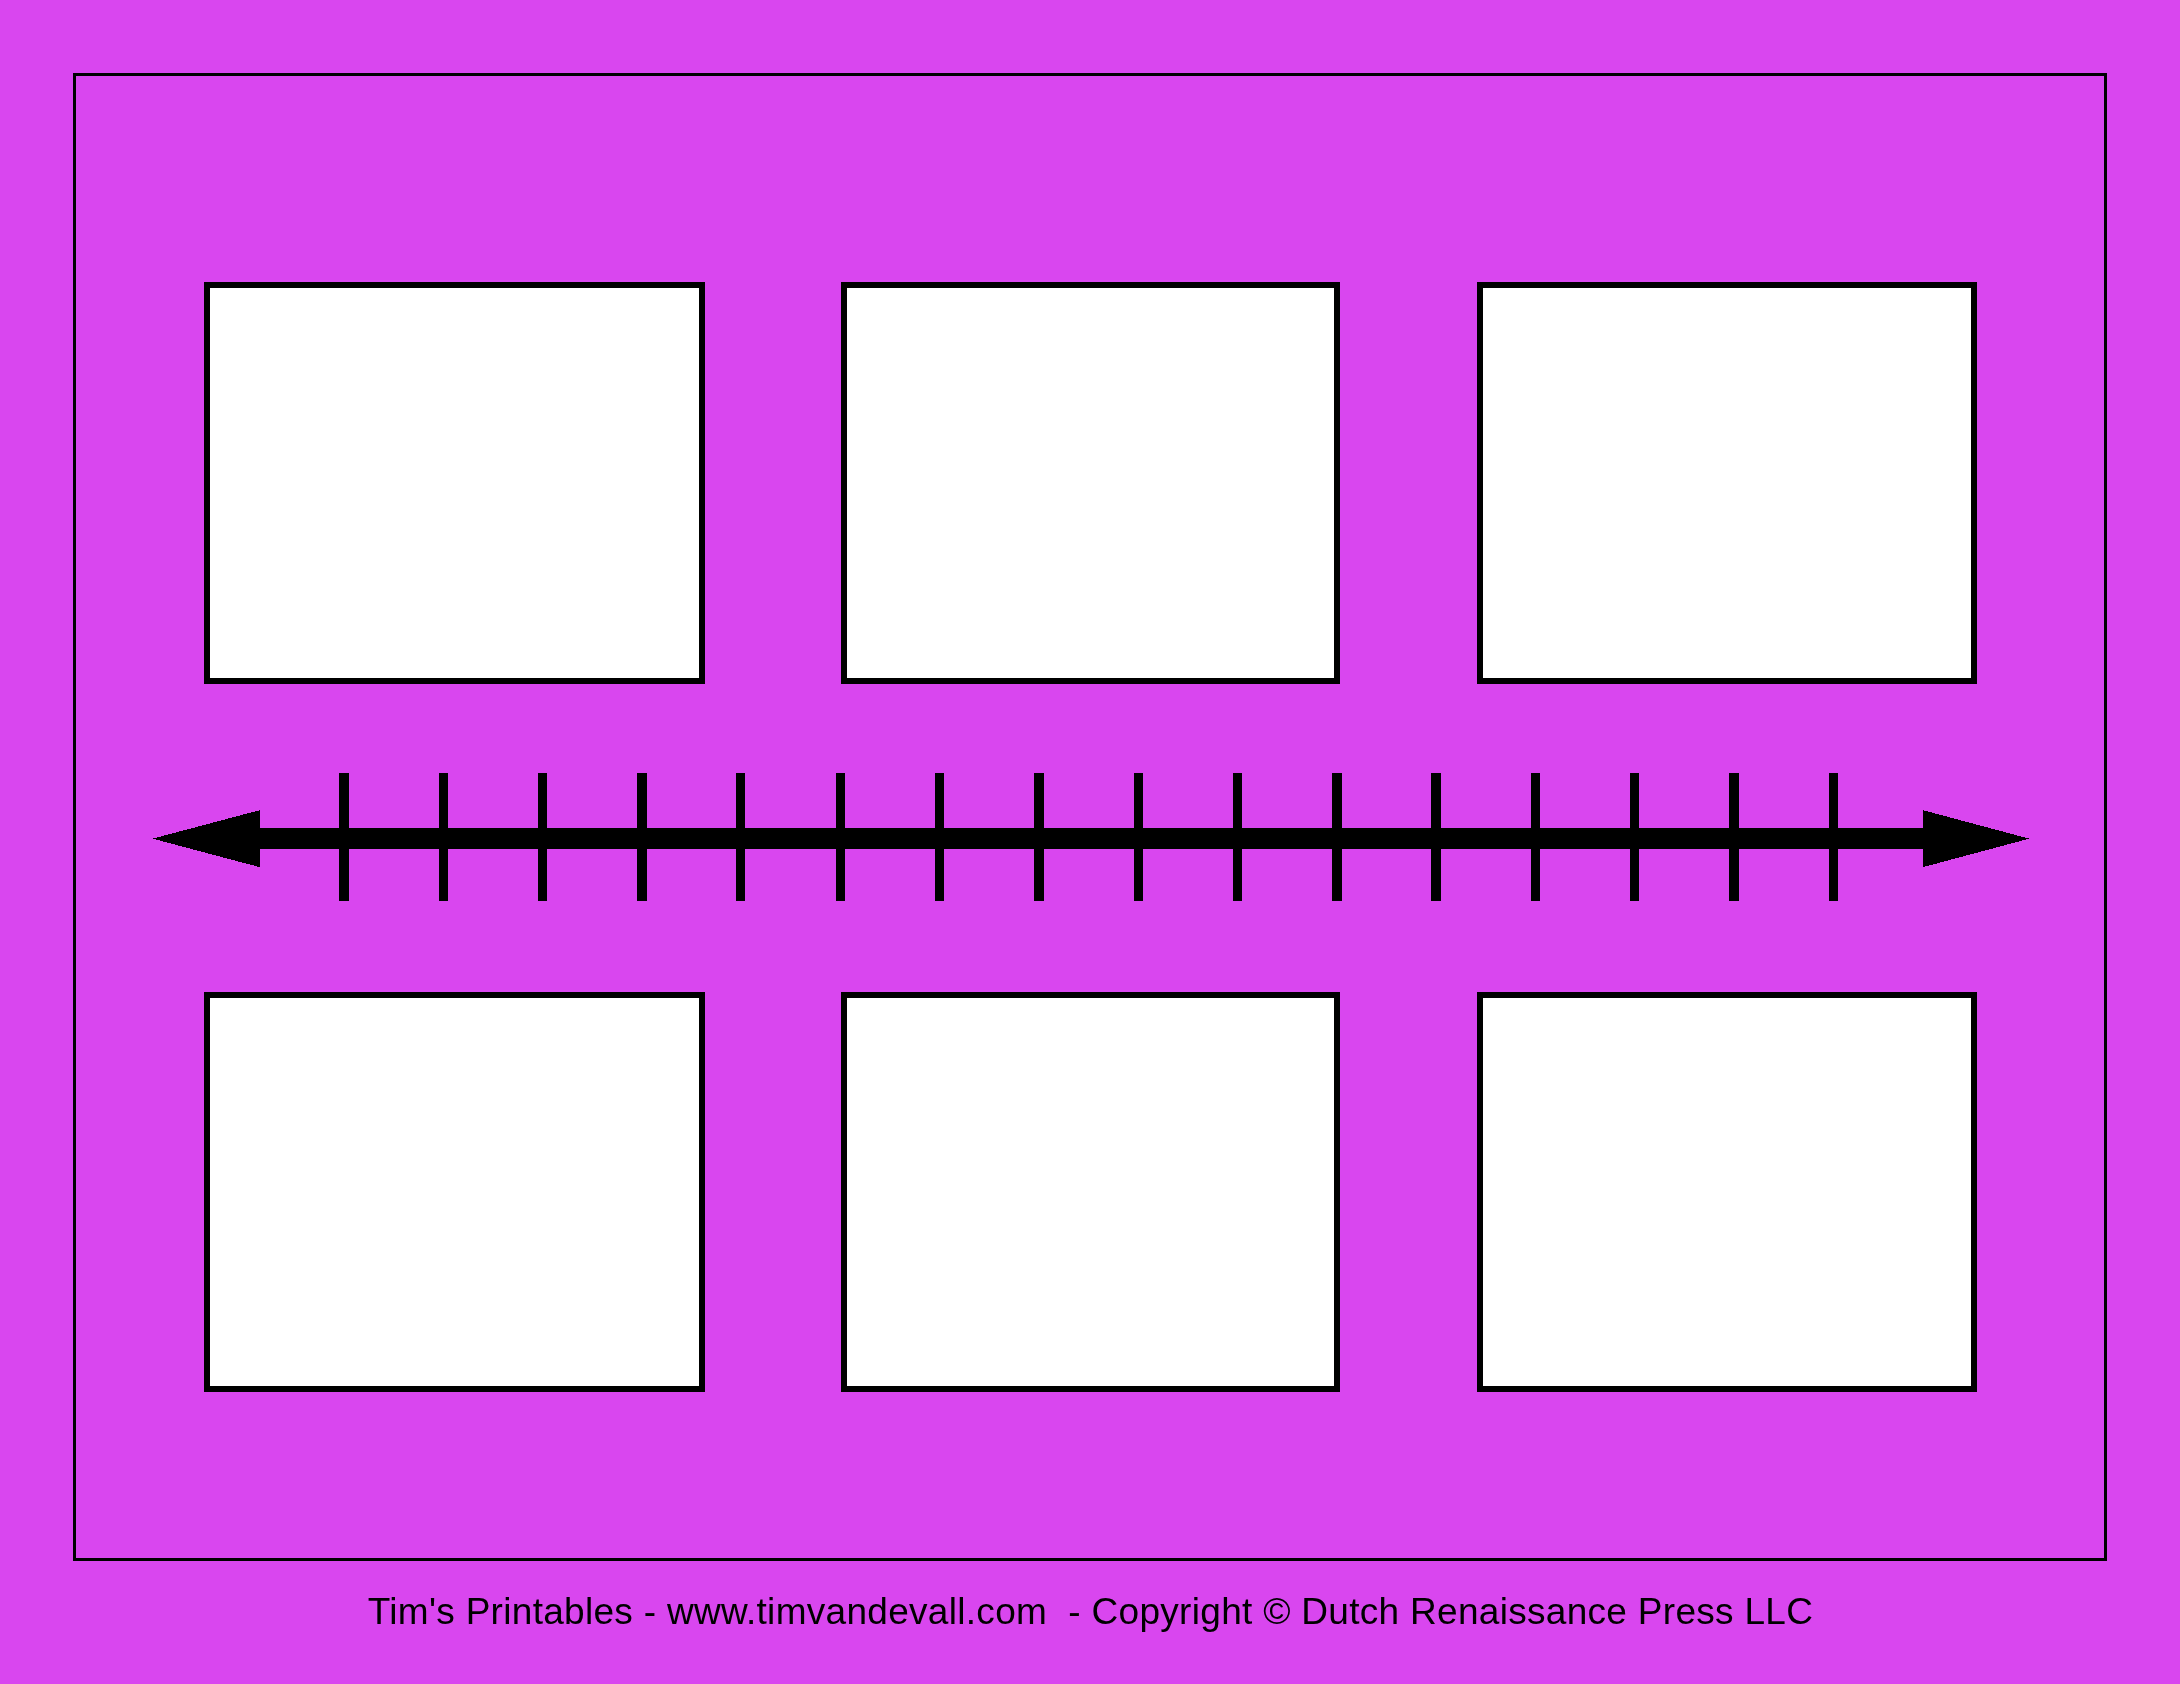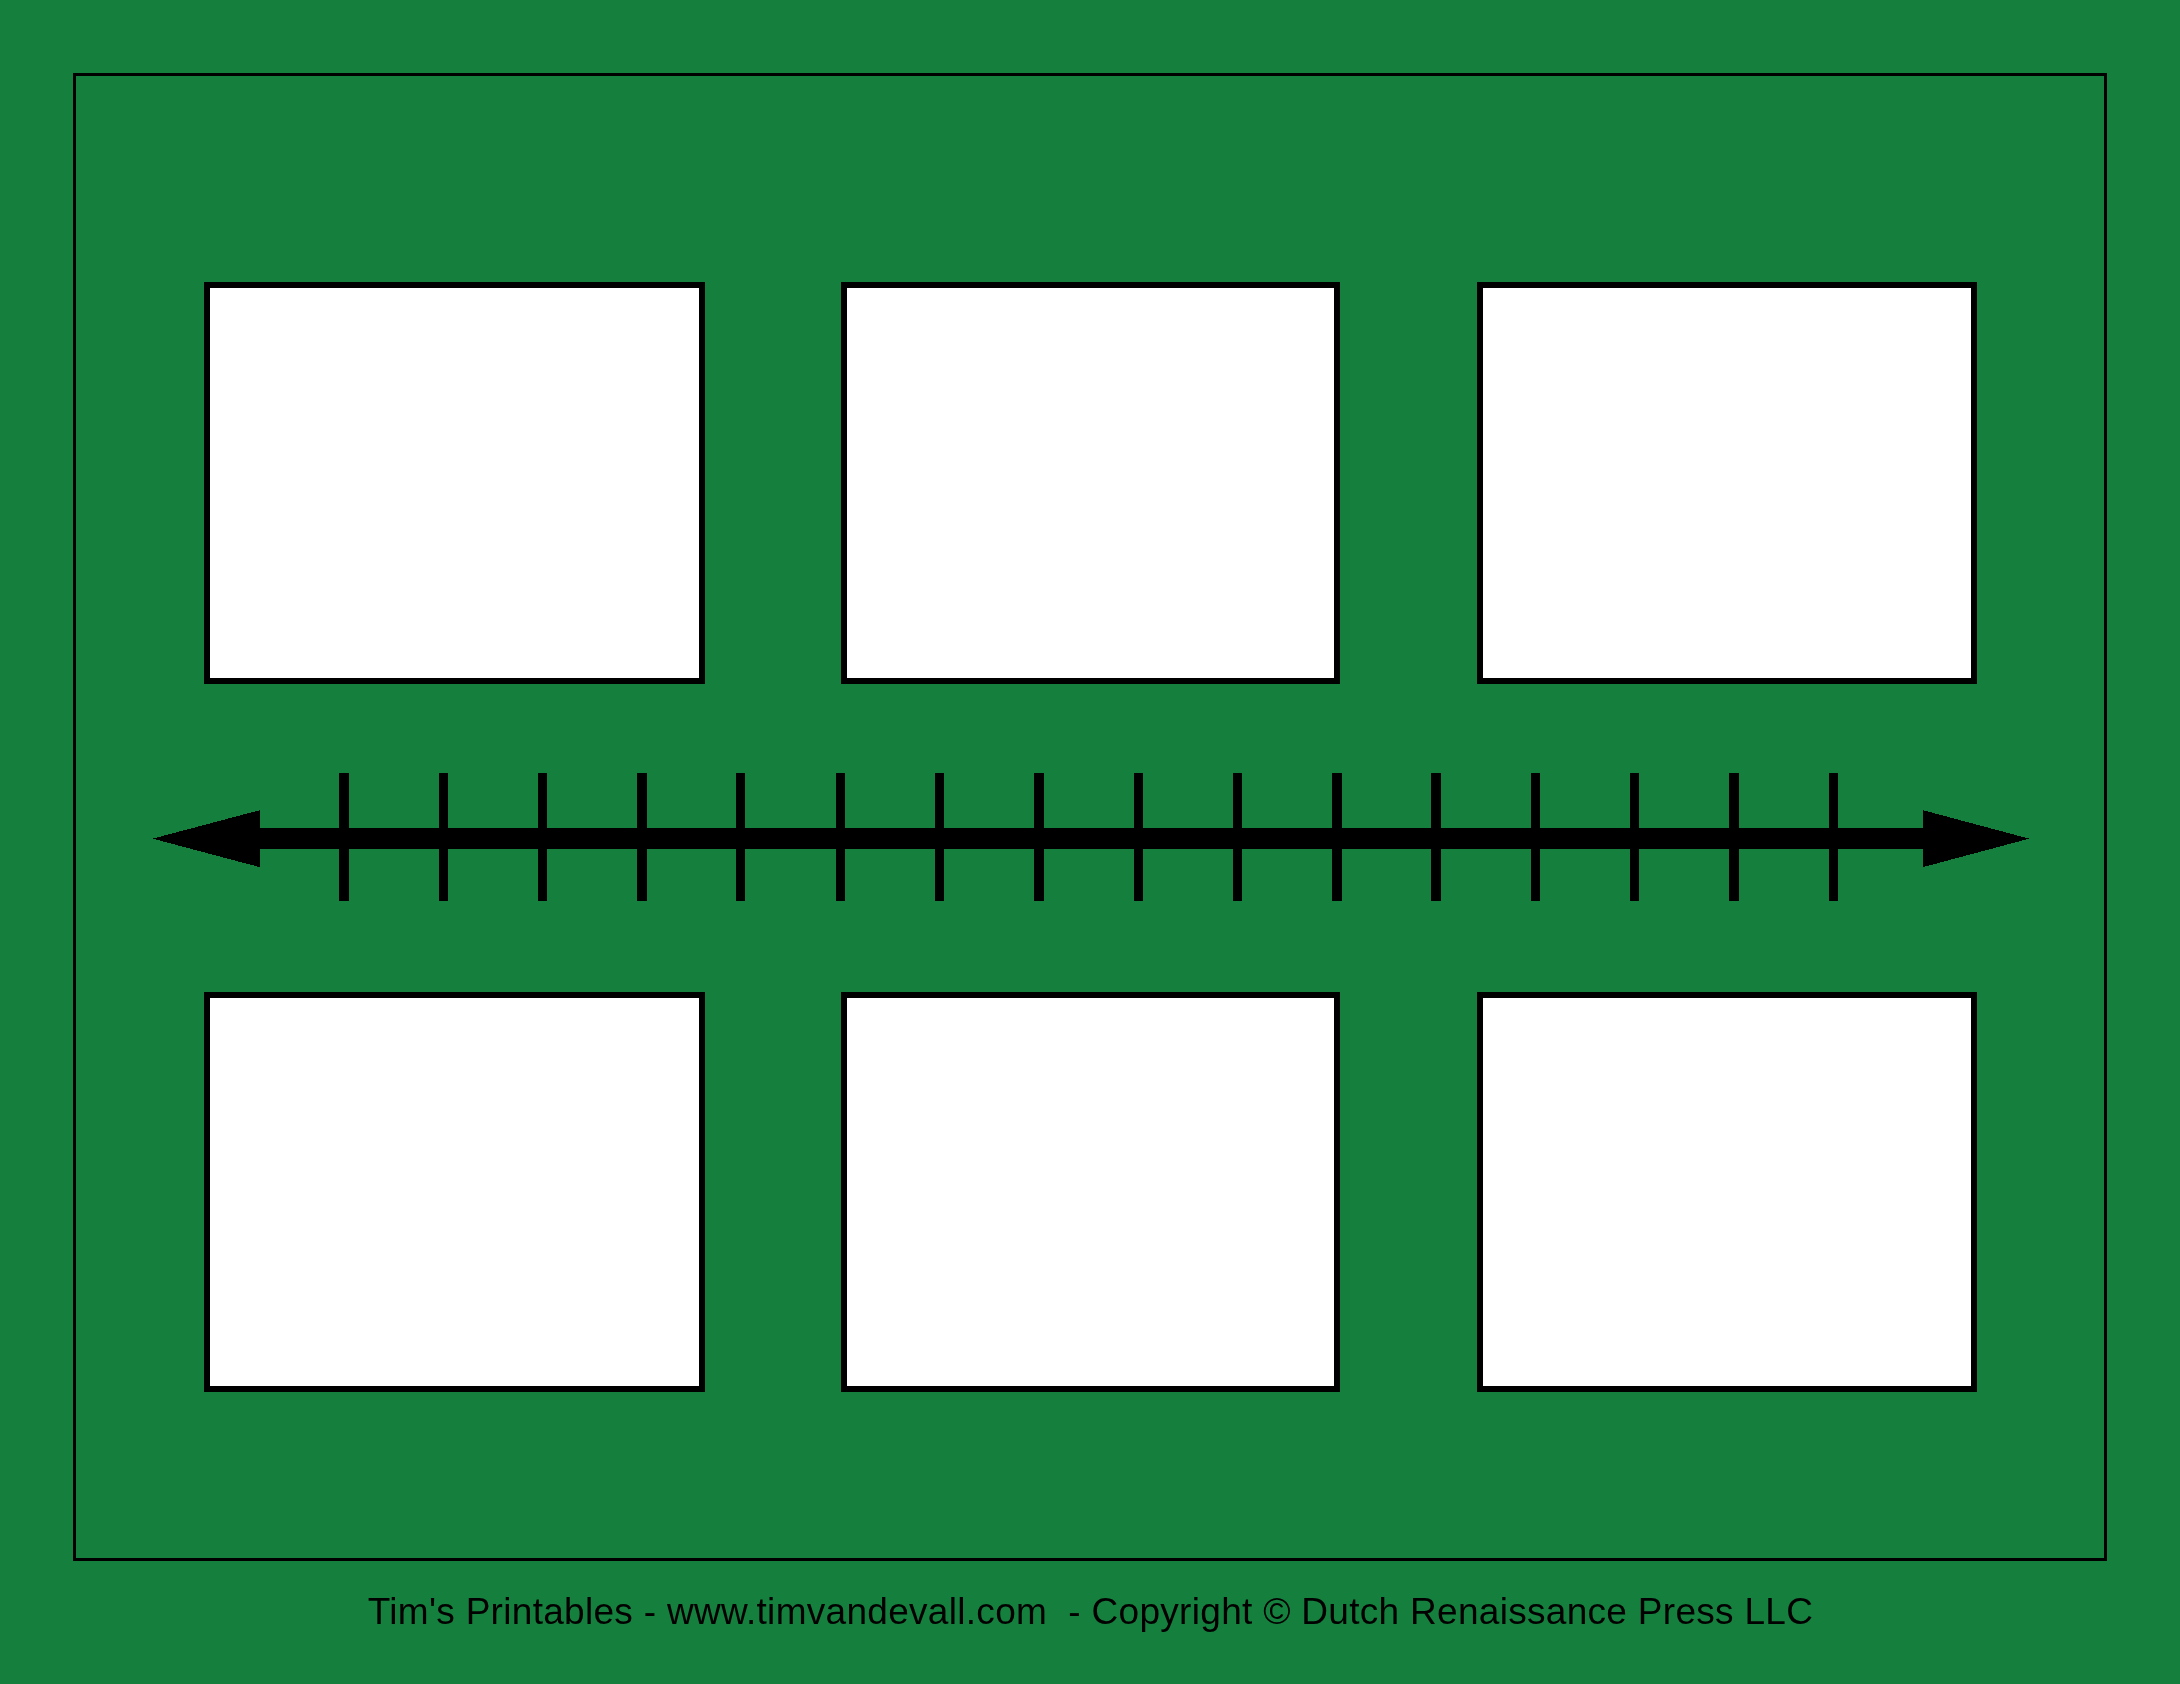--- a/index.html
+++ b/index.html
@@ -8,21 +8,21 @@
     padding: 0;
     background: #ffffff;
   }
   body {
     font-family: "Liberation Sans", sans-serif;
   }
   #page {
     position: relative;
     width: 2181px;
     height: 1685px;
-    background: #15803d;
+    background: #d946ef;
     overflow: hidden;
   }
   
   #page-border {
     position: absolute;
     left: 73px;
     top: 73px;
     width: 2034px;
     height: 1488px;
     border: 3.4px solid #000000;

